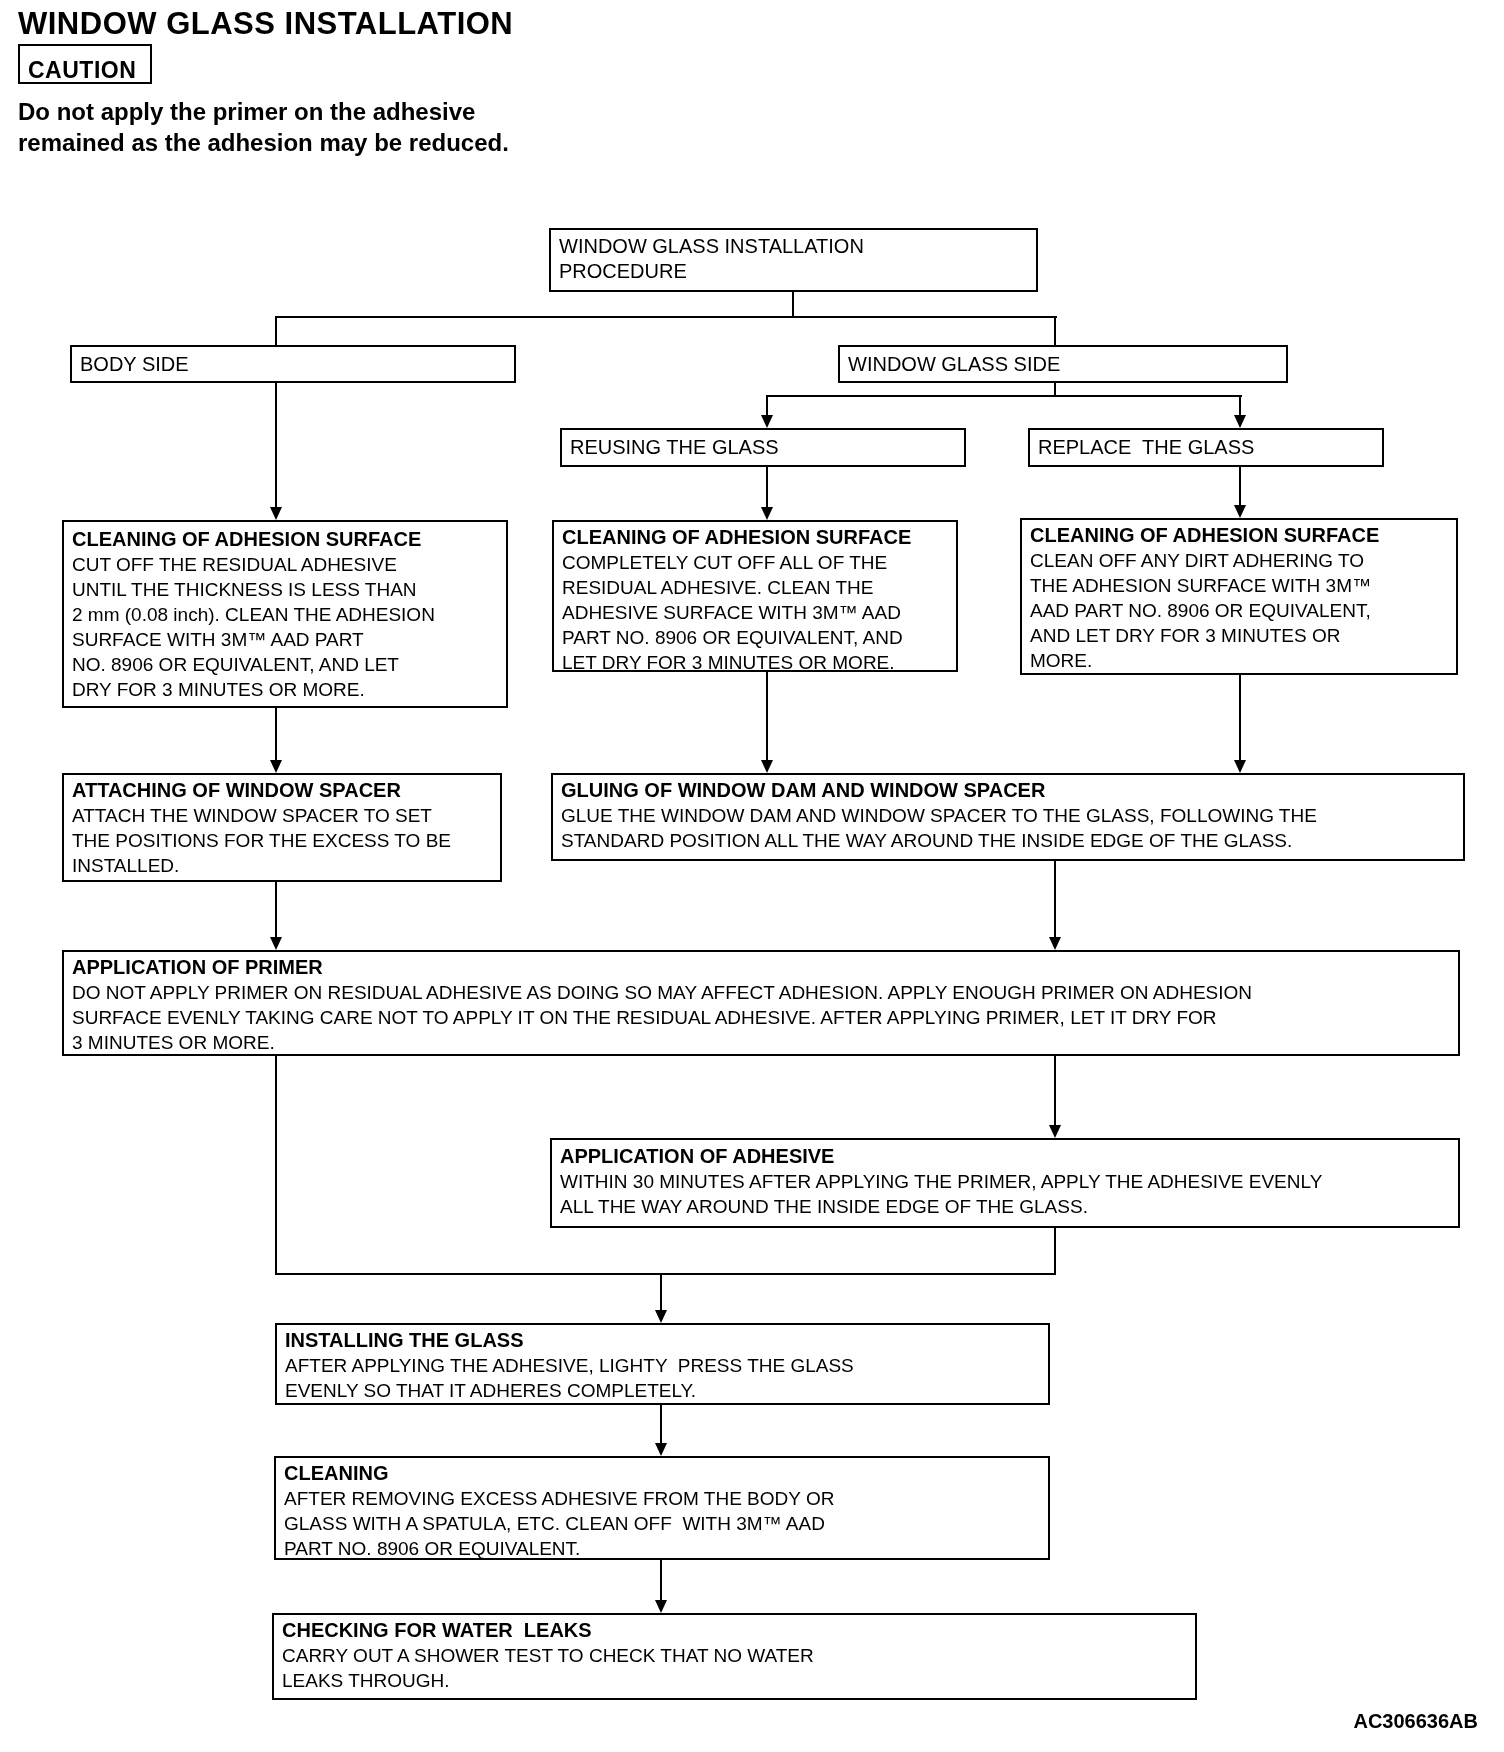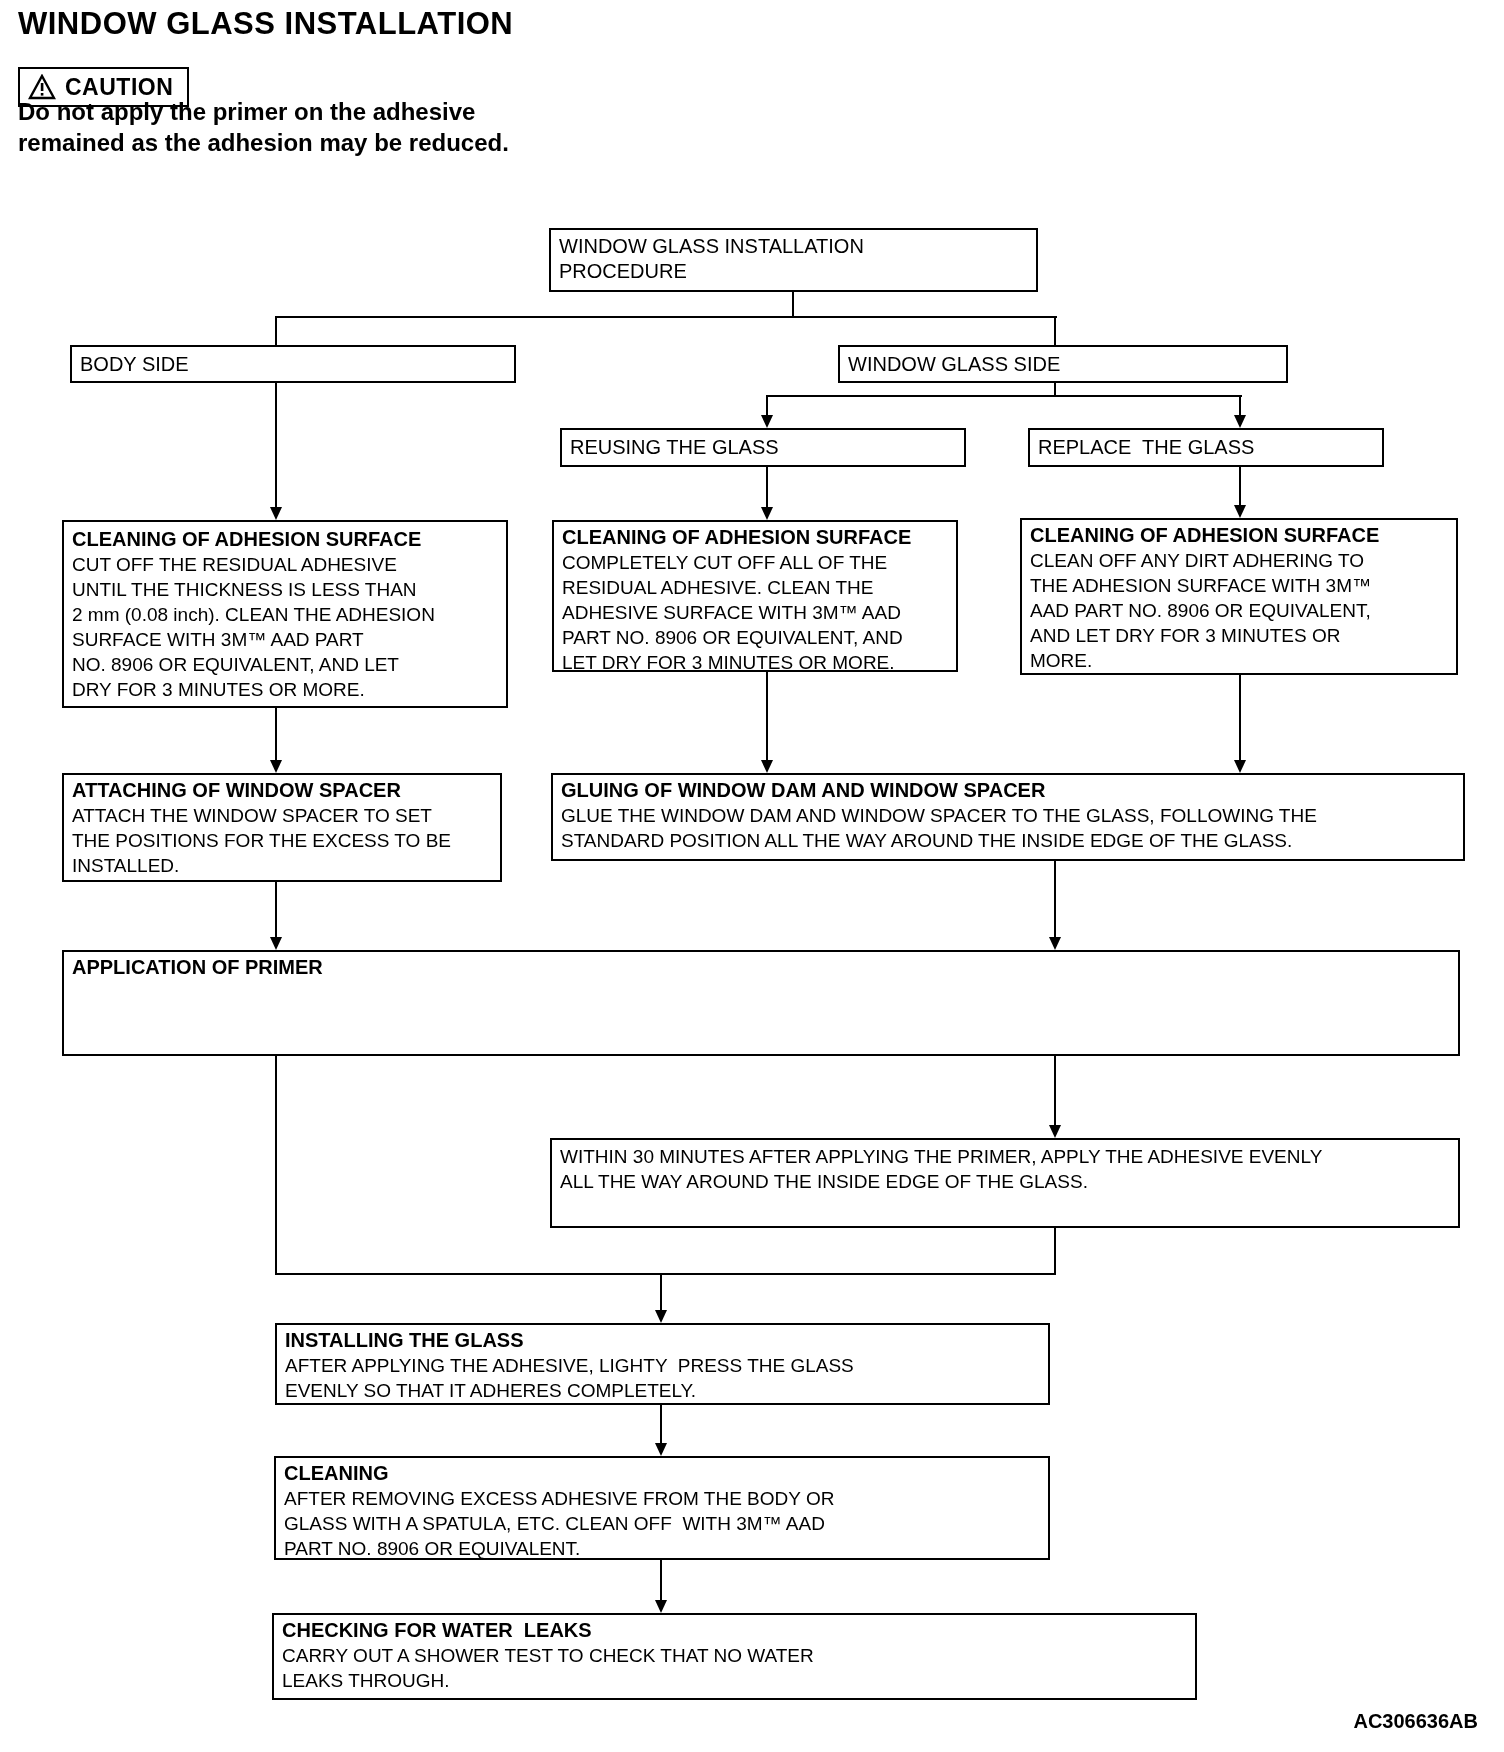--- a/index.html
+++ b/index.html
@@ -5,22 +5,22 @@
   html,body{margin:0;padding:0;background:#fff;}
   #canvas{
     position:relative;width:1504px;height:1752px;background:#fff;color:#000;
     font-family:"Liberation Sans","DejaVu Sans",sans-serif;overflow:hidden;
   }
   .page-title{
     position:absolute;left:18px;top:6px;font-size:31px;font-weight:bold;
     letter-spacing:0.5px;white-space:pre;
   }
   .caution-box{
-    position:absolute;left:18px;top:67px;border:2px solid #000;
-    display:flex;align-items:center;gap:9px;padding:2px 14px 2px 8px;height:32px;
+    position:absolute;left:18px;top:44px;border:2px solid #000;
+    display:flex;align-items:center;gap:9px;padding:2px 14px 2px 8px;height:32px;flex-direction:column;
   }
   .caution-label{font-size:23px;font-weight:bold;letter-spacing:0.5px;}
   .warn-icon{width:28px;height:26px;display:block;}
   .caution-text{
     position:absolute;left:18px;top:96px;font-size:24px;font-weight:bold;
     line-height:31px;white-space:pre;
   }
   .node{
     position:absolute;border:2px solid #000;background:#fff;box-sizing:border-box;
     padding:3px 2px 0 8px;overflow:hidden;
@@ -116,23 +116,27 @@
   </div>
 
   <div class="node" style="left:551px;top:773px;width:914px;height:88px;">
     <div class="nt">GLUING OF WINDOW DAM AND WINDOW SPACER</div>
     <div class="nb">GLUE THE WINDOW DAM AND WINDOW SPACER TO THE GLASS, FOLLOWING THE
 STANDARD POSITION ALL THE WAY AROUND THE INSIDE EDGE OF THE GLASS.</div>
   </div>
 
   <div class="node" style="left:62px;top:950px;width:1398px;height:106px;">
     <div class="nt">APPLICATION OF PRIMER</div>
+    <div class="nb">DO NOT APPLY PRIMER ON RESIDUAL ADHESIVE AS DOING SO MAY AFFECT ADHESION. APPLY ENOUGH PRIMER ON ADHESION
+SURFACE EVENLY TAKING CARE NOT TO APPLY IT ON THE RESIDUAL ADHESIVE. AFTER APPLYING PRIMER, LET IT DRY FOR
+3 MINUTES OR MORE.</div>
   </div>
 
   <div class="node" style="left:550px;top:1138px;width:910px;height:90px;padding-top:4px;">
+    <div class="nt">APPLICATION OF ADHESIVE</div>
     <div class="nb">WITHIN 30 MINUTES AFTER APPLYING THE PRIMER, APPLY THE ADHESIVE EVENLY
 ALL THE WAY AROUND THE INSIDE EDGE OF THE GLASS.</div>
   </div>
 
   <div class="node" style="left:275px;top:1323px;width:775px;height:82px;">
     <div class="nt">INSTALLING THE GLASS</div>
     <div class="nb">AFTER APPLYING THE ADHESIVE, LIGHTY  PRESS THE GLASS
 EVENLY SO THAT IT ADHERES COMPLETELY.</div>
   </div>
 

